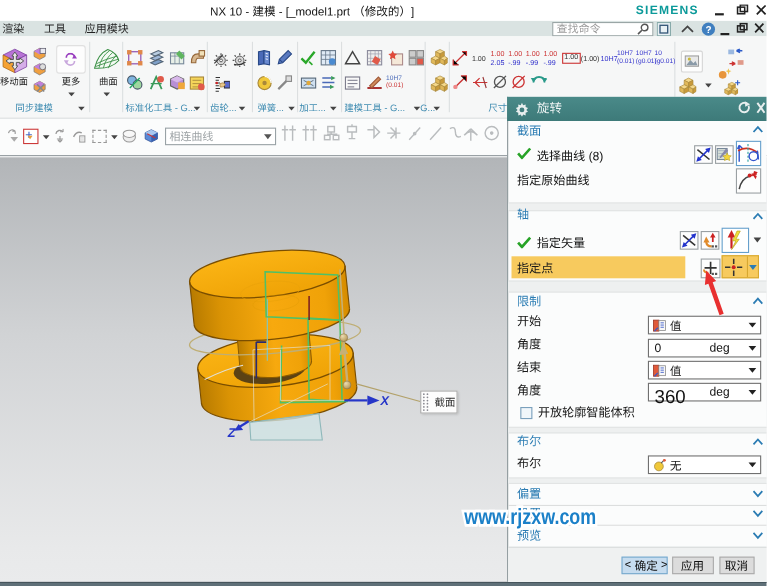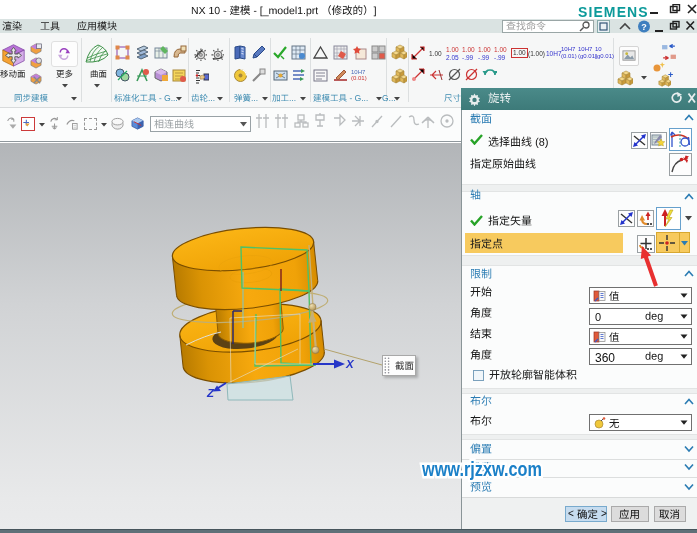--- a/index.html
+++ b/index.html
@@ -28,21 +28,21 @@
     <path transform="translate(115.0 0)" d="M5.4 -2.8Q5.4 0.1 3.4 0.1Q2.1 0.1 1.6 -0.9H1.6Q1.6 -0.8 1.6 0V2.2H0.7V-4.4Q0.7 -5.3 0.7 -5.5H1.6Q1.6 -5.5 1.6 -5.4Q1.6 -5.3 1.6 -5Q1.6 -4.8 1.6 -4.7H1.6Q1.9 -5.2 2.3 -5.4Q2.7 -5.6 3.4 -5.6Q4.4 -5.6 4.9 -5Q5.4 -4.3 5.4 -2.8ZM4.4 -2.8Q4.4 -3.9 4.1 -4.4Q3.8 -4.9 3.1 -4.9Q2.6 -4.9 2.3 -4.7Q2 -4.5 1.8 -4Q1.6 -3.5 1.6 -2.7Q1.6 -1.6 2 -1.1Q2.3 -0.6 3.1 -0.6Q3.8 -0.6 4.1 -1.1Q4.4 -1.6 4.4 -2.8Z" fill="#1a1a1a"></path>
     <path transform="translate(120.8 0)" d="M0.7 0V-4.3Q0.7 -4.8 0.7 -5.5H1.6Q1.6 -4.6 1.6 -4.4H1.6Q1.9 -5.1 2.1 -5.4Q2.4 -5.6 2.9 -5.6Q3.1 -5.6 3.3 -5.6V-4.8Q3.1 -4.8 2.8 -4.8Q2.3 -4.8 2 -4.3Q1.7 -3.8 1.7 -2.9V0Z" fill="#1a1a1a"></path>
     <path transform="translate(124.3 0)" d="M2.8 -0Q2.4 0.1 1.9 0.1Q0.8 0.1 0.8 -1.2V-4.9H0.2V-5.5H0.8L1.1 -6.8H1.7V-5.5H2.7V-4.9H1.7V-1.4Q1.7 -1 1.9 -0.8Q2 -0.7 2.3 -0.7Q2.5 -0.7 2.8 -0.7Z" fill="#1a1a1a"></path>
     <path transform="translate(130.1 0)" d="M7.3 -4C7.3 -1.9 8.1 -0.3 9.4 1L10 0.7C8.8 -0.6 8.1 -2.1 8.1 -4C8.1 -5.9 8.8 -7.4 10 -8.7L9.4 -9C8.1 -7.7 7.3 -6 7.3 -4Z" fill="#1a1a1a"></path>
     <path transform="translate(140.6 0)" d="M7.3 -4.1C6.8 -3.5 5.7 -3 4.8 -2.7C4.9 -2.6 5.1 -2.4 5.2 -2.3C6.2 -2.6 7.3 -3.1 7.9 -3.8ZM8.3 -3C7.6 -2.3 6.2 -1.7 4.9 -1.4C5.1 -1.2 5.2 -1 5.3 -0.8C6.7 -1.2 8.1 -1.9 8.9 -2.8ZM9.3 -1.9C8.4 -0.8 6.4 -0.1 4.3 0.2C4.5 0.3 4.7 0.6 4.7 0.8C7 0.4 8.9 -0.3 10 -1.6ZM3.2 -5.9V-0.8H3.9V-5.9ZM5.8 -7H8.7C8.4 -6.4 7.9 -5.9 7.3 -5.5C6.6 -6 6.1 -6.5 5.8 -7ZM5.9 -8.8C5.5 -7.7 4.7 -6.6 3.9 -5.9C4.1 -5.8 4.4 -5.6 4.5 -5.4C4.8 -5.7 5.1 -6.1 5.4 -6.5C5.7 -6 6.1 -5.6 6.6 -5.2C5.8 -4.7 4.9 -4.5 3.9 -4.3C4 -4.1 4.2 -3.8 4.3 -3.7C5.3 -3.9 6.4 -4.2 7.2 -4.8C7.9 -4.3 8.8 -4 9.8 -3.7C9.9 -3.9 10.1 -4.2 10.2 -4.4C9.3 -4.5 8.5 -4.8 7.9 -5.2C8.7 -5.8 9.3 -6.5 9.7 -7.5L9.3 -7.7L9.1 -7.7H6.2C6.4 -8 6.5 -8.3 6.7 -8.6ZM2.5 -8.8C2 -7.1 1.1 -5.5 0.2 -4.5C0.3 -4.3 0.6 -3.9 0.6 -3.7C1 -4.1 1.3 -4.5 1.6 -5.1V0.8H2.4V-6.4C2.7 -7.1 3 -7.8 3.2 -8.6Z" fill="#1a1a1a"></path>
     <path transform="translate(151.1 0)" d="M6.3 -6.1H8.5C8.3 -4.8 7.9 -3.6 7.4 -2.6C6.9 -3.6 6.5 -4.8 6.3 -6ZM0.8 -8.1V-7.3H3.7V-5.1H0.9V-1.1C0.9 -0.7 0.8 -0.6 0.6 -0.5C0.7 -0.3 0.9 0.1 0.9 0.3C1.2 0.1 1.6 -0.1 4.6 -1.2C4.6 -1.4 4.5 -1.7 4.5 -2L1.7 -1V-4.3H4.5L4.5 -4.2C4.6 -4.1 4.9 -3.8 5.1 -3.7C5.3 -4 5.6 -4.5 5.8 -4.9C6.1 -3.8 6.5 -2.8 7 -1.9C6.3 -1 5.5 -0.3 4.4 0.2C4.5 0.3 4.8 0.7 4.8 0.9C5.9 0.3 6.8 -0.3 7.4 -1.2C8 -0.3 8.7 0.3 9.6 0.8C9.7 0.6 10 0.3 10.2 0.1C9.2 -0.3 8.5 -1 7.9 -1.9C8.6 -3 9 -4.4 9.3 -6.1H10V-6.9H6.6C6.8 -7.5 6.9 -8.1 7 -8.7L6.3 -8.8C5.9 -7.1 5.4 -5.4 4.5 -4.3V-8.1Z" fill="#1a1a1a"></path>
     <path transform="translate(161.6 0)" d="M5.8 -4.4C6.4 -3.7 7.1 -2.6 7.4 -2L8.1 -2.4C7.7 -3 7 -4 6.4 -4.8ZM2.5 -8.8C2.4 -8.3 2.3 -7.6 2.1 -7.1H0.9V0.6H1.6V-0.3H4.6V-7.1H2.8C3 -7.6 3.2 -8.2 3.4 -8.7ZM1.6 -6.4H3.8V-4.2H1.6ZM1.6 -1V-3.5H3.8V-1ZM6.3 -8.9C5.9 -7.4 5.4 -6 4.7 -5C4.8 -4.9 5.2 -4.7 5.3 -4.6C5.7 -5.1 6 -5.7 6.3 -6.4H9C8.9 -2.2 8.7 -0.6 8.4 -0.3C8.2 -0.1 8.1 -0.1 7.9 -0.1C7.7 -0.1 7 -0.1 6.3 -0.1C6.5 0.1 6.6 0.4 6.6 0.6C7.2 0.7 7.8 0.7 8.2 0.6C8.5 0.6 8.8 0.5 9 0.2C9.4 -0.3 9.6 -1.9 9.7 -6.8C9.8 -6.9 9.8 -7.2 9.8 -7.2H6.6C6.8 -7.7 6.9 -8.2 7 -8.7Z" fill="#1a1a1a"></path>
     <path transform="translate(172.1 0)" d="M3.2 -4C3.2 -6 2.4 -7.7 1.1 -9L0.5 -8.7C1.7 -7.4 2.4 -5.9 2.4 -4C2.4 -2.1 1.7 -0.6 0.5 0.7L1.1 1C2.4 -0.3 3.2 -1.9 3.2 -4Z" fill="#1a1a1a"></path>
     <path transform="translate(182.6 0)" d="M0.1 2.2V1.5H1.3V-6.9H0.1V-7.6H2.2V2.2Z" fill="#1a1a1a"></path>
   </svg>
-<div class="a" style="left:578px;top:4px;font-weight:bold;font-size:14px;color:#0c9a9a;letter-spacing:1.1px;font-family:'Liberation Sans'">SIEMENS</div>
+<div class="a" style="left:578px;top:4px;font-weight:bold;font-size:11px;color:#0c9a9a;letter-spacing:1.1px;font-family:'Liberation Sans'">SIEMENS</div>
 <svg class="a" style="left:648px;top:4px" width="49" height="11" viewBox="0 0 49 11">
 <rect x="2" y="8" width="8" height="2" fill="#222"></rect>
 <rect x="22.5" y="2.5" width="6.5" height="6" fill="none" stroke="#222" stroke-width="1.4"></rect>
 <rect x="25" y="0.5" width="6.5" height="6" fill="none" stroke="#222" stroke-width="1.4"></rect>
 <path d="M40 1 L48 9 M48 1 L40 9" stroke="#222" stroke-width="1.6"></path>
 </svg>
 <div class="a" style="left:0;top:19px;width:697px;height:14px;background:#dae3e2"></div>
 <svg style="position:absolute;left:2px;top:19.4px;overflow:visible;" width="22" height="14" viewBox="0 -10.6 22 14">
     <path transform="translate(0.0 0)" d="M4 -5.8V-5.2H8.4V-5.8ZM2.9 -0.1V0.6H9.6V-0.1ZM4.6 -2.4H7.9V-1.5H4.6ZM4.6 -3.9H7.9V-3H4.6ZM3.9 -4.5V-0.9H8.6V-4.5ZM0.9 -7.7C1.5 -7.4 2.2 -6.9 2.6 -6.6L3 -7.2C2.7 -7.5 1.9 -8 1.4 -8.2ZM0.4 -5.1C1 -4.8 1.8 -4.3 2.1 -4L2.6 -4.5C2.2 -4.9 1.4 -5.3 0.8 -5.6ZM0.7 0.2 1.4 0.6C1.9 -0.3 2.5 -1.6 3 -2.6L2.4 -3.1C1.9 -1.9 1.2 -0.6 0.7 0.2ZM5.7 -8.3C5.8 -8 5.9 -7.6 6 -7.3H3.2V-5.6H3.9V-6.6H8.7V-5.6H9.4V-7.3H6.8C6.7 -7.6 6.6 -8.1 6.4 -8.4Z" fill="#222"></path>
     <path transform="translate(10.0 0)" d="M0.4 -6.4C1 -6.2 1.8 -5.9 2.1 -5.7L2.5 -6.2C2.1 -6.5 1.3 -6.7 0.8 -6.9ZM1.1 -7.8C1.7 -7.6 2.5 -7.3 2.8 -7.1L3.2 -7.6C2.8 -7.9 2 -8.2 1.4 -8.3ZM0.7 -3.8 1.2 -3.3C1.8 -3.9 2.4 -4.6 3 -5.2L2.5 -5.6C1.9 -5 1.2 -4.3 0.7 -3.8ZM4.6 -4V-2.9H0.6V-2.2H4C3.1 -1.3 1.7 -0.4 0.4 0C0.5 0.2 0.8 0.5 0.9 0.6C2.2 0.1 3.7 -0.9 4.6 -2V0.8H5.4V-2C6.3 -0.8 7.7 0.1 9.1 0.6C9.2 0.4 9.5 0.1 9.6 -0.1C8.3 -0.5 6.9 -1.3 6 -2.2H9.5V-2.9H5.4V-4ZM5.2 -8.4C5.1 -8 5.1 -7.6 5.1 -7.3H3.4V-6.6H5C4.7 -5.3 4 -4.5 2.7 -4C2.9 -3.9 3.1 -3.6 3.2 -3.5C4.6 -4.1 5.4 -5 5.7 -6.6H7.1V-4.8C7.1 -4.2 7.1 -4 7.3 -3.9C7.5 -3.8 7.7 -3.7 7.9 -3.7C8.1 -3.7 8.4 -3.7 8.5 -3.7C8.7 -3.7 9 -3.8 9.1 -3.8C9.2 -3.9 9.4 -4 9.4 -4.2C9.5 -4.4 9.5 -4.9 9.6 -5.3C9.3 -5.4 9.1 -5.5 8.9 -5.7C8.9 -5.2 8.9 -4.8 8.9 -4.7C8.8 -4.5 8.8 -4.5 8.7 -4.4C8.7 -4.4 8.6 -4.4 8.5 -4.4C8.3 -4.4 8.2 -4.4 8.1 -4.4C8 -4.4 7.9 -4.4 7.9 -4.4C7.8 -4.5 7.8 -4.6 7.8 -4.8V-7.3H5.8C5.9 -7.6 5.9 -8 5.9 -8.4Z" fill="#222"></path>
@@ -816,21 +816,21 @@
     <polygon points="0.5,0.5 7.5,0.5 4,4.8" fill="#222"></polygon>
   </svg>
 <svg style="position:absolute;left:609px;top:329.9px;overflow:visible;" width="12" height="14" viewBox="0 -11.1 12 14">
     <path transform="translate(0.0 0)" d="M6.3 -8.8C6.3 -8.5 6.2 -8.1 6.2 -7.7H3.5V-7H6C6 -6.7 5.9 -6.4 5.8 -6.1H4V-0.1H3V0.5H10.1V-0.1H9.1V-6.1H6.5C6.6 -6.4 6.7 -6.7 6.8 -7H9.7V-7.7H6.9L7.1 -8.8ZM4.7 -0.1V-1H8.4V-0.1ZM4.7 -4H8.4V-3.1H4.7ZM4.7 -4.6V-5.4H8.4V-4.6ZM4.7 -2.5H8.4V-1.6H4.7ZM2.8 -8.8C2.2 -7.2 1.3 -5.6 0.3 -4.6C0.5 -4.4 0.7 -4 0.8 -3.8C1.1 -4.2 1.4 -4.6 1.7 -5V0.8H2.4V-6.2C2.8 -6.9 3.2 -7.8 3.5 -8.6Z" fill="#1a1a1a"></path>
   </svg>
 <svg style="position:absolute;left:470px;top:347.3px;overflow:visible;" width="24" height="15" viewBox="0 -11.7 24 15">
     <path transform="translate(0.0 0)" d="M2.9 -5.9H5.3V-4.6H2.9ZM2.9 -6.7H2.9C3.2 -7.1 3.5 -7.4 3.8 -7.8H6.9C6.7 -7.4 6.3 -7 6 -6.7ZM8.8 -5.9V-4.6H6.2V-5.9ZM3.7 -9.3C3.2 -8.2 2.1 -6.8 0.6 -5.8C0.8 -5.7 1.1 -5.4 1.2 -5.2C1.5 -5.4 1.8 -5.7 2.1 -5.9V-3.9C2.1 -2.6 1.9 -0.8 0.7 0.4C0.9 0.5 1.2 0.8 1.4 1C2.1 0.2 2.5 -0.7 2.7 -1.7H5.3V0.6H6.2V-1.7H8.8V-0.2C8.8 -0 8.7 0 8.5 0C8.3 0 7.7 0.1 7 0C7.1 0.3 7.2 0.6 7.3 0.8C8.2 0.8 8.8 0.8 9.2 0.7C9.5 0.6 9.6 0.3 9.6 -0.2V-6.7H7C7.4 -7.1 7.8 -7.7 8.1 -8.2L7.5 -8.6L7.4 -8.5H4.3L4.6 -9.1ZM2.9 -3.8H5.3V-2.4H2.8C2.9 -2.9 2.9 -3.4 2.9 -3.8ZM8.8 -3.8V-2.4H6.2V-3.8Z" fill="#1a1a1a"></path>
     <path transform="translate(11.0 0)" d="M4.2 -7.1V-6.1H2.5V-5.4H4.2V-3.6H8.5V-5.4H10.3V-6.1H8.5V-7.1H7.7V-6.1H5V-7.1ZM7.7 -5.4V-4.3H5V-5.4ZM8.3 -2.2C7.8 -1.7 7.2 -1.2 6.4 -0.9C5.6 -1.2 4.9 -1.7 4.5 -2.2ZM2.6 -2.9V-2.2H4.1L3.7 -2.1C4.1 -1.5 4.7 -0.9 5.5 -0.5C4.4 -0.2 3.3 0 2.1 0.1C2.2 0.3 2.4 0.6 2.4 0.8C3.8 0.7 5.2 0.4 6.3 -0.1C7.4 0.4 8.7 0.7 10.1 0.9C10.2 0.7 10.4 0.3 10.6 0.2C9.4 0.1 8.2 -0.2 7.3 -0.5C8.2 -1 9 -1.7 9.5 -2.7L9 -2.9L8.9 -2.9ZM5.2 -9.1C5.4 -8.8 5.5 -8.5 5.6 -8.2H1.4V-5.1C1.4 -3.5 1.3 -1.2 0.4 0.5C0.6 0.6 1 0.7 1.1 0.9C2.1 -0.9 2.2 -3.4 2.2 -5.2V-7.4H10.4V-8.2H6.6C6.4 -8.5 6.2 -8.9 6 -9.3Z" fill="#1a1a1a"></path>
   </svg>
 <div class="a" style="left:589px;top:348px;width:103px;height:17px;background:#fff;border:1px solid #707070">
-    <div style="position:absolute;left:5px;top:2px;font-size:12px;color:#111">360</div>
+    <div style="position:absolute;left:5px;top:2px;font-size:17px;color:#111">360</div>
   </div>
 <svg class="a" style="left:680px;top:354px" width="8" height="5">
     <polygon points="0.5,0.5 7.5,0.5 4,4.8" fill="#222"></polygon>
   </svg>
 <div class="a" style="left:473px;top:370px;width:11px;height:11px;background:#f0f6fa;border:1px solid #7aa0bc"></div>
 <svg style="position:absolute;left:489px;top:367.3px;overflow:visible;" width="90" height="15" viewBox="0 -11.7 90 15">
     <path transform="translate(0.0 0)" d="M7.1 -7.7V-4.6H4.1V-5.1V-7.7ZM0.6 -4.6V-3.8H3.2C3 -2.3 2.5 -0.8 0.6 0.3C0.8 0.5 1.1 0.7 1.3 0.9C3.3 -0.4 3.9 -2.1 4 -3.8H7.1V0.9H8V-3.8H10.4V-4.6H8V-7.7H10.1V-8.5H1V-7.7H3.2V-5.1L3.2 -4.6Z" fill="#1a1a1a"></path>
     <path transform="translate(11.0 0)" d="M2.3 -9.1C2.5 -8.6 2.7 -8 2.8 -7.5L3.6 -7.8C3.5 -8.2 3.2 -8.8 3 -9.3ZM0.5 -7.5V-6.7H1.8V-4.4C1.8 -2.8 1.6 -1.1 0.3 0.3C0.5 0.5 0.7 0.7 0.9 0.9C2.4 -0.7 2.6 -2.6 2.6 -4.4V-4.5H4.1C4 -1.4 3.9 -0.4 3.7 -0.1C3.7 0 3.6 0 3.4 0C3.2 0 2.8 0 2.4 -0C2.5 0.2 2.6 0.5 2.6 0.8C3.1 0.8 3.5 0.8 3.8 0.7C4.1 0.7 4.3 0.6 4.4 0.4C4.7 0 4.8 -1.2 4.9 -4.8C4.9 -5 4.9 -5.2 4.9 -5.2H2.6V-6.7H5.4V-7.5ZM6.9 -6.4H8.9C8.7 -5 8.4 -3.8 7.9 -2.8C7.4 -3.8 7.1 -5 6.8 -6.3ZM6.7 -9.3C6.4 -7.3 5.8 -5.5 4.9 -4.3C5.1 -4.2 5.4 -3.9 5.5 -3.7C5.8 -4.1 6.1 -4.6 6.3 -5.1C6.6 -3.9 7 -2.9 7.4 -2C6.8 -1.1 5.9 -0.4 4.7 0.2C4.9 0.4 5.1 0.7 5.2 0.9C6.3 0.3 7.2 -0.4 7.8 -1.2C8.4 -0.3 9.2 0.4 10.1 0.9C10.2 0.6 10.5 0.3 10.7 0.2C9.7 -0.3 8.9 -1 8.3 -2C9 -3.2 9.5 -4.6 9.8 -6.4H10.6V-7.2H7.1C7.3 -7.8 7.4 -8.4 7.6 -9.1Z" fill="#1a1a1a"></path>
     <path transform="translate(22.0 0)" d="M7.1 -9.3C6.6 -8 5.6 -6.3 4.1 -5.2C4.3 -5.1 4.6 -4.8 4.7 -4.6C5.9 -5.5 6.8 -6.7 7.4 -7.9C8.1 -6.6 9.1 -5.4 10 -4.7C10.1 -4.9 10.4 -5.2 10.6 -5.3C9.6 -6 8.4 -7.4 7.8 -8.7L8 -9.1ZM9 -4.7C8.3 -4.2 7.3 -3.5 6.4 -3V-5.2H5.6V-0.6C5.6 0.3 5.9 0.6 7 0.6C7.2 0.6 8.6 0.6 8.9 0.6C9.8 0.6 10.1 0.2 10.2 -1.4C9.9 -1.4 9.6 -1.6 9.4 -1.7C9.4 -0.4 9.3 -0.2 8.8 -0.2C8.5 -0.2 7.3 -0.2 7.1 -0.2C6.5 -0.2 6.4 -0.2 6.4 -0.6V-2.2C7.4 -2.7 8.6 -3.4 9.6 -4ZM0.9 -3.7C1 -3.7 1.3 -3.8 1.7 -3.8H2.6V-2.2L0.4 -1.8L0.6 -1L2.6 -1.4V0.8H3.3V-1.6L4.6 -1.8L4.6 -2.6L3.3 -2.3V-3.8H4.4V-4.6H3.3V-6.3H2.6V-4.6H1.6C1.9 -5.3 2.2 -6.2 2.4 -7.1H4.4V-7.9H2.6C2.7 -8.3 2.8 -8.7 2.9 -9.1L2.1 -9.2C2.1 -8.8 2 -8.4 1.9 -7.9H0.5V-7.1H1.7C1.5 -6.3 1.2 -5.5 1.1 -5.2C1 -4.8 0.8 -4.4 0.6 -4.3C0.7 -4.2 0.8 -3.8 0.9 -3.7Z" fill="#1a1a1a"></path>
     <path transform="translate(33.0 0)" d="M3.5 -5H5.7V-4.2H3.5ZM2.8 -5.5V-3.7H6.3V-5.5ZM3.8 -7.3C4 -7.1 4.1 -6.8 4.2 -6.6H2.4V-6H6.7V-6.6H5.1C5 -6.9 4.8 -7.2 4.6 -7.5ZM6 -3.1 5.8 -3.1H2.6V-2.6H5.2C4.9 -2.4 4.6 -2.2 4.2 -2V-1.6L2.1 -1.5L2.2 -0.8L4.2 -0.9V0C4.2 0.1 4.2 0.2 4.1 0.2C3.9 0.2 3.5 0.2 3 0.2C3.1 0.3 3.2 0.6 3.2 0.8C3.9 0.8 4.3 0.8 4.6 0.7C4.9 0.6 4.9 0.4 4.9 0V-1L6.8 -1.1L6.8 -1.7L4.9 -1.6V-1.8C5.5 -2.1 6.1 -2.4 6.6 -2.8L6.1 -3.2ZM7.2 -6.9V0.9H7.9V-6.2H9.5C9.2 -5.5 8.8 -4.7 8.5 -3.9C9.4 -3.1 9.6 -2.5 9.6 -1.9C9.6 -1.6 9.5 -1.3 9.4 -1.2C9.3 -1.2 9.1 -1.1 9 -1.1C8.8 -1.1 8.5 -1.1 8.2 -1.1C8.4 -0.9 8.5 -0.6 8.5 -0.4C8.7 -0.4 9.1 -0.4 9.3 -0.4C9.5 -0.5 9.7 -0.5 9.9 -0.6C10.2 -0.9 10.4 -1.3 10.4 -1.9C10.4 -2.5 10.1 -3.2 9.3 -4C9.7 -4.8 10.1 -5.8 10.5 -6.6L9.9 -6.9L9.8 -6.9ZM5.1 -9.1C5.2 -8.8 5.4 -8.6 5.5 -8.3H1.2V-4.9C1.2 -3.3 1.1 -1.1 0.4 0.4C0.5 0.5 0.9 0.8 1 0.9C1.8 -0.7 2 -3.2 2 -4.9V-7.6H10.4V-8.3H6.4C6.3 -8.6 6.1 -9 5.9 -9.3Z" fill="#1a1a1a"></path>

